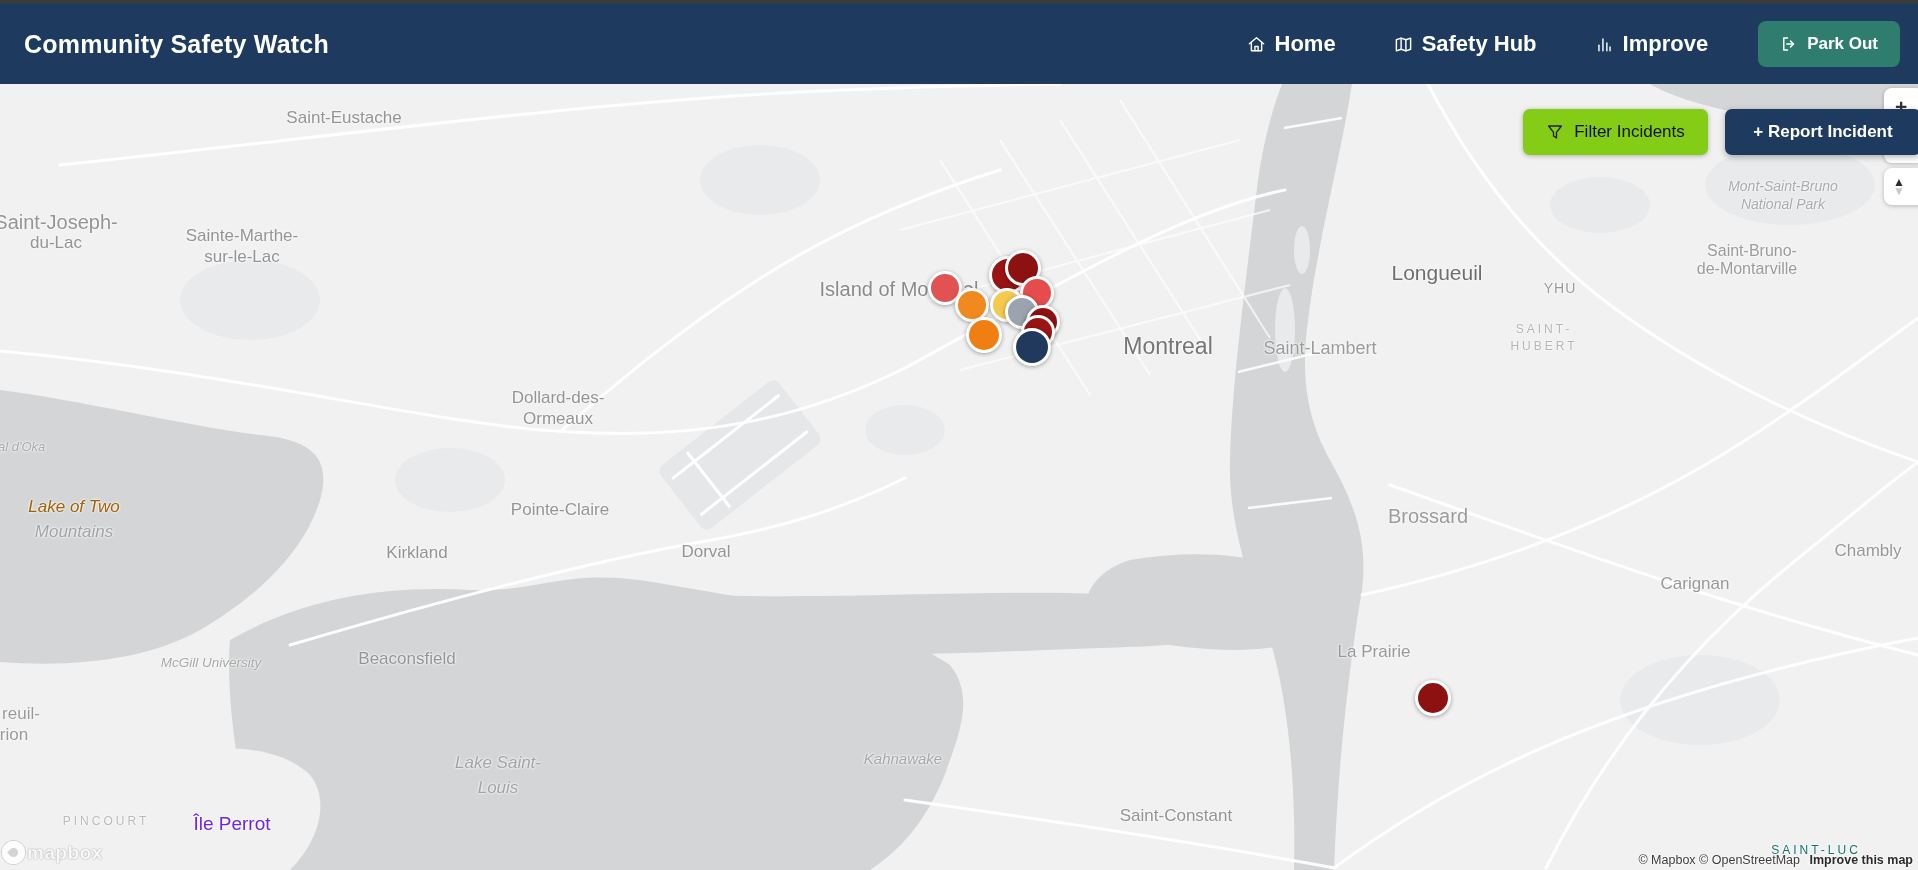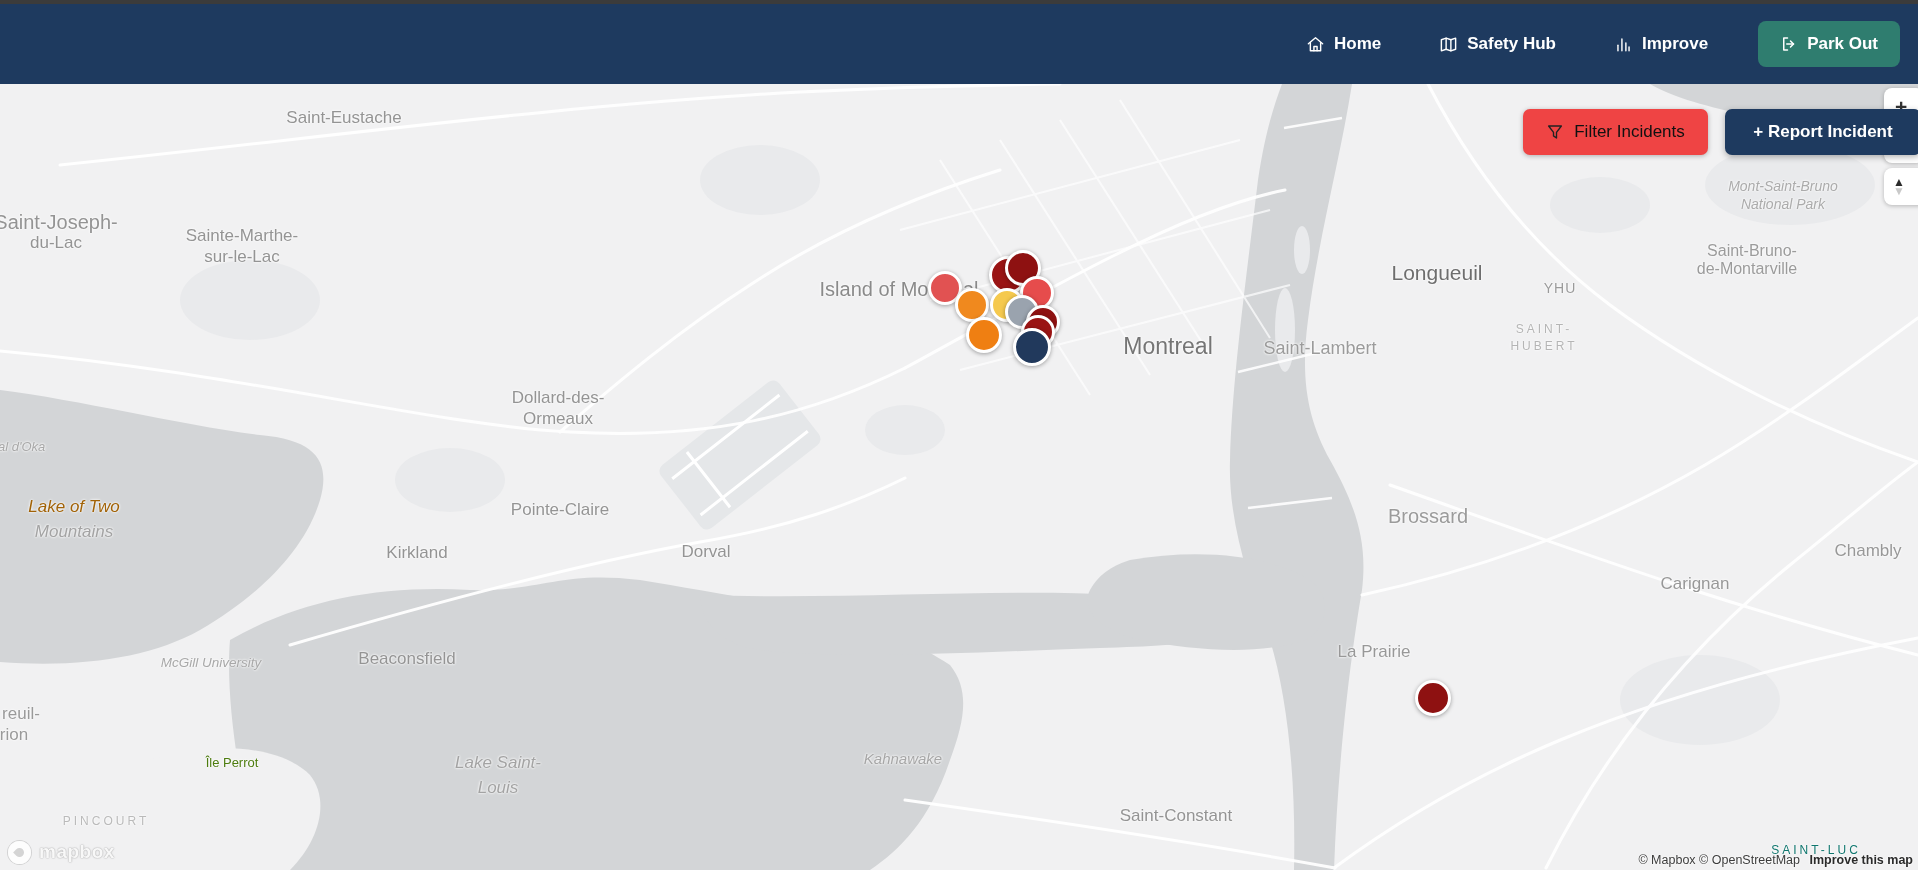--- a/index.html
+++ b/index.html
@@ -4,60 +4,60 @@
 <style>
   html,body{margin:0;padding:0;background:#3b3b3b;}
   #app{position:relative;width:1918px;height:870px;overflow:hidden;
        font-family:"Liberation Sans",sans-serif;background:#f1f1f2;}
   
   #topstrip{position:absolute;top:0;left:0;width:100%;height:4px;background:#3b3b3b;z-index:11;}
   header{position:absolute;top:4px;left:0;width:100%;height:80px;background:#1e3a5f;
          display:flex;align-items:center;z-index:10;color:#fff;}
   .app-title{font-size:25px;font-weight:700;margin-left:24px;letter-spacing:.2px;}
   nav{margin-left:auto;display:flex;align-items:center;gap:58px;margin-right:18px;}
-  .nav-item{display:flex;align-items:center;gap:9px;font-size:17px;font-weight:600;cursor:pointer;}
+  .nav-item{display:flex;align-items:center;gap:9px;font-size:22px;font-weight:600;cursor:pointer;}
   .nav-item svg{width:19px;height:19px;stroke:#fff;fill:none;stroke-width:1.8;stroke-linecap:round;stroke-linejoin:round;}
   .signout{display:flex;align-items:center;gap:9px;background:#2f7d6f;border:none;color:#fff;
            font-family:inherit;font-size:17px;font-weight:600;border-radius:8px;
            padding:0 22px;height:46px;margin-left:-8px;cursor:pointer;}
   .signout svg{width:18px;height:18px;stroke:#fff;fill:none;stroke-width:2;stroke-linecap:round;stroke-linejoin:round;}
   
   #map{position:absolute;inset:0;background:#f1f1f2;}
   #terrain{position:absolute;inset:0;}
   .maplabel{position:absolute;transform:translate(-50%,-50%);white-space:nowrap;z-index:2;
             font-family:"Liberation Sans",sans-serif;
             text-shadow:0 0 2px #fff,0 0 3px #fff;pointer-events:none;}
   .marker{position:absolute;transform:translate(-50%,-50%);border-radius:50%;
           border:3px solid #fff;box-shadow:0 1px 4px rgba(0,0,0,.35);z-index:3;cursor:pointer;}
   
   .map-btn{position:absolute;top:109px;height:46px;border:none;border-radius:7px;
            font-family:inherit;font-size:17px;display:flex;align-items:center;justify-content:center;
            gap:10px;cursor:pointer;z-index:6;}
-  #filter-btn{left:1523px;width:185px;background:#ef4444;color:#111;font-weight:500;
+  #filter-btn{left:1523px;width:185px;background:#84cc16;color:#111;font-weight:500;
               box-shadow:0 1px 5px rgba(0,0,0,.28);}
   #filter-btn svg{width:18px;height:18px;stroke:#222;fill:none;stroke-width:1.8;stroke-linejoin:round;}
   #report-btn{left:1725px;width:196px;background:#1e3a5f;color:#fff;font-weight:600;
               box-shadow:0 2px 6px rgba(0,0,0,.3);}
   
   .ctrl{position:absolute;left:1884px;width:40px;background:#fff;border-radius:8px;
         box-shadow:0 1px 4px rgba(0,0,0,.25);z-index:5;overflow:hidden;}
   #ctrl-zoom{top:88px;height:75px;display:flex;flex-direction:column;}
   #ctrl-zoom .zbtn{flex:1;display:flex;align-items:center;justify-content:flex-start;
         padding-left:11px;font-size:21px;color:#333;cursor:pointer;font-weight:600;}
   #ctrl-zoom .zbtn:first-child{border-bottom:1px solid #e8e8e8;}
   #ctrl-compass{top:168px;height:37px;display:flex;flex-direction:column;align-items:flex-start;
         padding-left:9px;justify-content:center;cursor:pointer;}
   #ctrl-compass .tri{font-size:12px;line-height:9px;}
   #tri-up{color:#2b2b2b;} #tri-down{color:#c9c9c9;}
   
   #attrib{position:absolute;right:5px;bottom:3px;font-size:12.5px;color:#3c3c3c;z-index:4;
           text-shadow:0 0 2px #fff,0 0 3px #fff;white-space:nowrap;}
   #attrib a{color:#3c3c3c;text-decoration:none;cursor:pointer;}
   #attrib .improve{font-weight:700;margin-left:6px;color:#2b2b2b;}
-  #mblogo{position:absolute;left:8px;bottom:6px;display:flex;gap:8px;z-index:4;opacity:.85;}
+  #mblogo{position:absolute;left:2px;bottom:6px;display:flex;align-items:center;gap:2px;z-index:4;opacity:.85;}
   #mblogo .circ{width:23px;height:23px;border-radius:50%;background:rgba(255,255,255,.95);
         box-shadow:0 0 0 1px rgba(150,150,150,.4);display:flex;align-items:center;justify-content:center;}
   #mblogo .circ:before{content:"";width:9px;height:9px;border-radius:50% 50% 50% 0;
         background:#cfcfcf;transform:rotate(45deg);}
   #mblogo .word{font-size:19px;font-weight:700;letter-spacing:.5px;color:rgba(255,255,255,.95);
         text-shadow:0 0 1px #9a9a9a,0 0 2px #ababab;}
 </style>
 </head>
 <body>
 
@@ -154,21 +154,21 @@
         <div class="maplabel" style="left: 1752px; top: 251px; font-size: 16px; color: rgb(155, 155, 155);">Saint-Bruno-</div>
         <div class="maplabel" style="left: 1747px; top: 269px; font-size: 16px; color: rgb(155, 155, 155);">de-Montarville</div>
         <div class="maplabel" style="left: 1428px; top: 516px; font-size: 20px; color: rgb(155, 155, 155);">Brossard</div>
         <div class="maplabel" style="left: 1695px; top: 584px; font-size: 17px; color: rgb(152, 152, 152);">Carignan</div>
         <div class="maplabel" style="left: 1868px; top: 551px; font-size: 17px; color: rgb(152, 152, 152);">Chambly</div>
         <div class="maplabel" style="left: 1374px; top: 652px; font-size: 17px; color: rgb(152, 152, 152);">La Prairie</div>
         <div class="maplabel" style="left: 903px; top: 758px; font-size: 15px; color: rgb(166, 166, 166); font-style: italic;">Kahnawake</div>
         <div class="maplabel" style="left: 1176px; top: 816px; font-size: 17px; color: rgb(148, 148, 148);">Saint-Constant</div>
         <div class="maplabel" style="left: 498px; top: 763px; font-size: 17px; color: rgb(163, 163, 163); font-style: italic;">Lake Saint-</div>
         <div class="maplabel" style="left: 498px; top: 788px; font-size: 17px; color: rgb(163, 163, 163); font-style: italic;">Louis</div>
-        <div class="maplabel" style="left: 232px; top: 762px; font-size: 13px; color: #4d7c0f;">Île Perrot</div>
+        <div class="maplabel" style="left: 232px; top: 824px; font-size: 19px; color: #6d28d9;">Île Perrot</div>
         <div class="maplabel" style="left: 106px; top: 821px; font-size: 12px; color: rgb(186, 186, 186); letter-spacing: 3px; text-align: right;">PINCOURT</div>
         <div class="maplabel" style="left: 21px; top: 714px; font-size: 17px; color: rgb(154, 154, 154);">reuil-</div>
         <div class="maplabel" style="left: 14px; top: 735px; font-size: 17px; color: rgb(154, 154, 154);">rion</div>
         <div class="maplabel" style="left: 1816px; top: 850px; font-size: 12px; color: #0f766e; letter-spacing: 3px;">SAINT-LUC</div>
       </div>
 
     <div>
         <div class="marker" style="left: 945px; top: 288px; width: 28px; height: 28px; background: rgb(225, 82, 82);"></div>
         <div class="marker" style="left: 1008px; top: 275px; width: 32px; height: 32px; background: rgb(154, 20, 20);"></div>
         <div class="marker" style="left: 1023px; top: 268px; width: 30px; height: 30px; background: rgb(142, 17, 17);"></div>
@@ -212,20 +212,21 @@
     </div>
     <div id="attrib">
       <a>© Mapbox</a>
       <a>© OpenStreetMap</a>
       <a class="improve">Improve this map</a>
     </div>
   </div>
 
   <div id="topstrip"></div>
   <header>
+    <div class="app-title">Community Safety Watch</div>
     <nav>
       <div class="nav-item">
         <svg viewBox="0 0 24 24">
           <path d="M3 11 L12 3.5 L21 11"></path>
             <path d="M5.5 9.5 V20 H18.5 V9.5"></path>
             <path d="M10 20 V14.5 H14 V20"></path>
         </svg>
         <span>Home</span>
       </div>
       <div class="nav-item">

